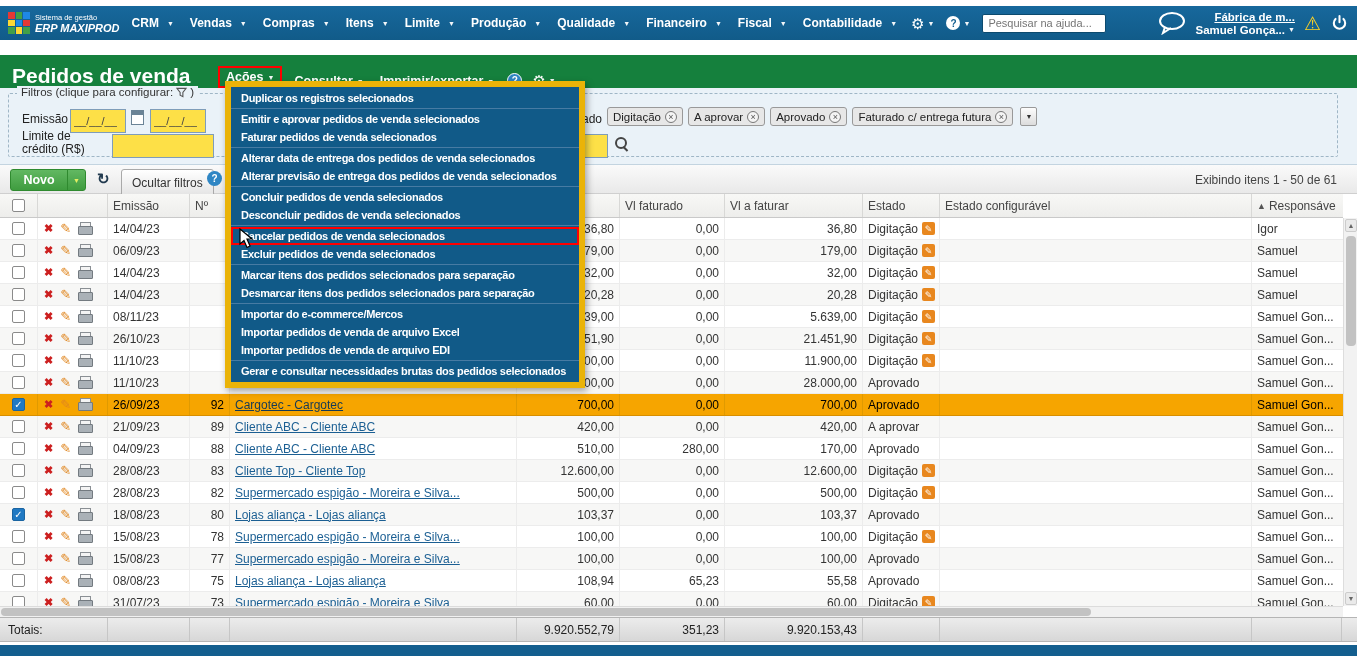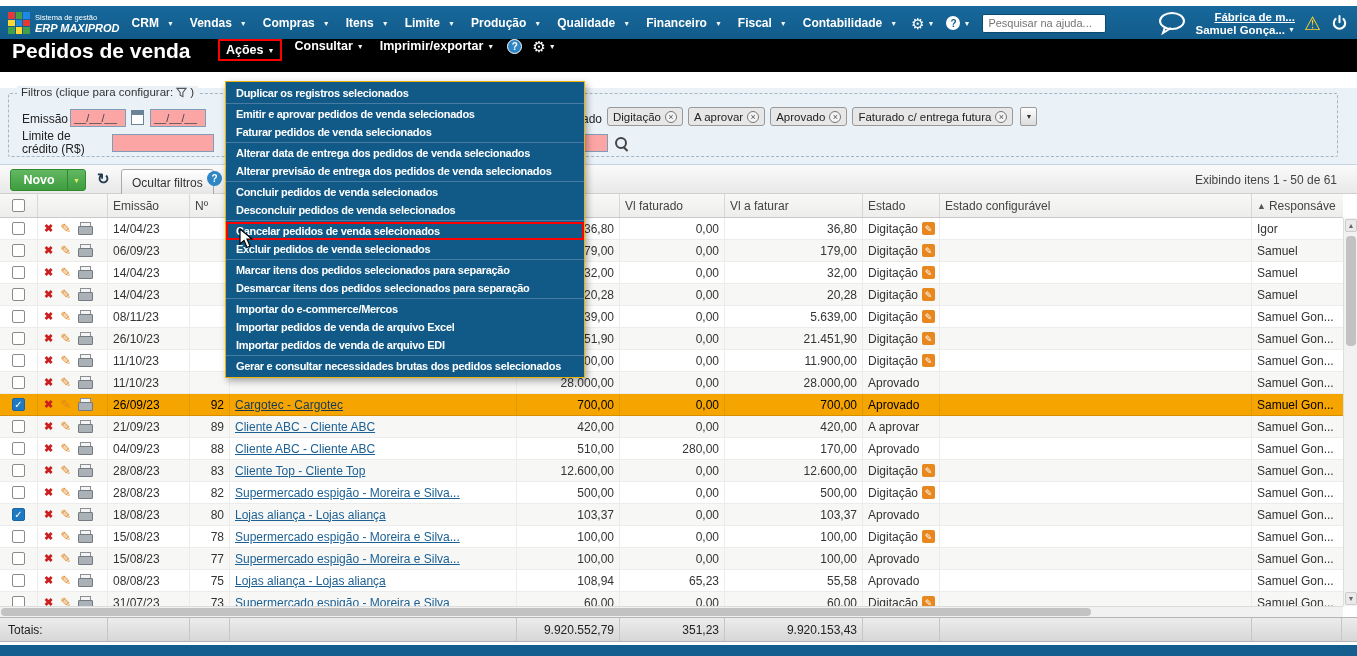--- a/index.html
+++ b/index.html
@@ -20,33 +20,33 @@
 .gear-glyph{font-size:15px;line-height:1}
 .help-circle{width:14px;height:14px;border-radius:50%;background:#fff;color:#135e8e;font-size:10px;font-weight:bold;display:flex;align-items:center;justify-content:center}
 .nav-search{width:124px;height:19px;border:1px solid #0c4a6e;border-radius:2px;font-size:11px;padding:0 5px;margin-left:6px;font-family:inherit;color:#333}
 .nav-right{margin-left:auto;display:flex;align-items:center;gap:9px}
 .nav-right-texts{display:flex;flex-direction:column;align-items:flex-end;gap:1px}
 .fab-link{font-size:11.5px;font-weight:bold;text-decoration:underline;cursor:pointer;white-space:nowrap}
 .user-row{display:flex;align-items:center;gap:3px;font-size:11.5px;font-weight:bold;cursor:pointer;white-space:nowrap}
 .warn-glyph{color:#ffd324;font-size:19px;line-height:1;cursor:pointer}
 
 
-.titlebar{position:absolute;left:0;top:39px;width:100%;height:33px;background:#000000;display:flex;align-items:flex-start;color:#fff}
+.titlebar{position:absolute;left:0;top:55px;width:100%;height:33px;background:#15803d;display:flex;align-items:flex-end;color:#fff}
 .page-title{font-size:21px;font-weight:bold;padding:0 12px;width:218px;white-space:nowrap}
 .tb-menu{display:flex;align-items:center;gap:4px;font-size:12.5px;font-weight:bold;padding:0 8px;cursor:pointer;white-space:nowrap}
 .tb-acoes{border:2px solid #ff0000;padding:2px 6px;margin-right:4px}
 .tb-iconbtn{display:flex;align-items:center;gap:3px;margin:0 5px;cursor:pointer}
 .tb-help-circle{width:15px;height:15px;border-radius:50%;background:#2f86c4;border:1px solid #fff;color:#fff;font-size:10px;font-weight:bold;display:flex;align-items:center;justify-content:center}
 
 
 .filters{position:absolute;left:0;top:88px;width:100%;height:77px;background:#eaf2f8;border-bottom:1px solid #c3d4e0}
 .filters-box{position:absolute;left:8px;top:5px;width:1330px;height:64px;border:1px dashed #9fb6c6;border-radius:2px}
 .filters-legend{position:absolute;left:8px;top:-8px;background:#eaf2f8;padding:0 4px;font-size:11.5px;color:#333;display:flex;gap:3px;align-items:center;white-space:nowrap}
 .f-label{position:absolute;font-size:12px;color:#222}
-.f-input{position:absolute;height:18px;border:1px solid #7f9db9;font-size:11px;padding:0 3px;font-family:inherit;background:#fca5a5;color:#444}
+.f-input{position:absolute;height:24px;border:1px solid #7f9db9;font-size:11px;padding:0 3px;font-family:inherit;background:#fde047;color:#444}
 .lbl-emissao{left:22px;top:24px}
 .inp-date1{left:70px;top:21px;width:56px}
 .icon-cal{position:absolute;left:131px;top:22px;width:13px;height:15px;border:1px solid #6a8396;background:#fff;cursor:pointer}
 .icon-cal::before{content:"";position:absolute;left:0;top:0;right:0;height:4px;background:#6a8396}
 .inp-date2{left:150px;top:21px;width:56px}
 .lbl-estado{left:556px;top:24px;width:46px;text-align:right}
 .tags{position:absolute;left:607px;top:19px;display:flex;gap:5px;align-items:center}
 .tag{display:flex;align-items:center;gap:4px;background:#e7e7e7;border:1px solid #999;border-radius:3px;padding:1px 5px;font-size:11.5px;color:#222;height:19px;cursor:pointer;white-space:nowrap}
 .tag-x{width:12px;height:12px;border:1px solid #777;border-radius:50%;font-size:9px;line-height:10px;text-align:center;color:#555;background:#f4f4f4;cursor:pointer}
 .tags-dd{width:17px;height:19px;border:1px solid #999;background:linear-gradient(#fdfdfd,#dcdcdc);border-radius:2px;font-size:7px;color:#333;display:flex;align-items:center;justify-content:center;margin-left:2px;cursor:pointer}
@@ -111,21 +111,21 @@
 .vs-thumb{position:absolute;top:18px;left:2px;width:10px;height:110px;background:#c2c2c2;border-radius:4px;cursor:pointer}
 .hscroll{position:absolute;left:0;top:606px;width:1343px;height:11px;background:#f1f1f1;border-top:1px solid #dcdcdc}
 .hs-thumb{position:absolute;left:1px;top:1px;width:1090px;height:8px;background:#c2c2c2;border-radius:4px;cursor:pointer}
 
 
 .totals{position:absolute;left:0;top:617px;width:100%;height:25px;background:linear-gradient(#ececec,#d7d7d7);border-top:1px solid #b5b5b5;border-bottom:1px solid #b5b5b5;display:flex;font-size:12px;color:#222;align-items:stretch}
 .totals .cell{border-right:1px solid #c6c6c6;height:auto}
 .bottombar{position:absolute;left:0;top:645px;width:100%;height:11px;background:#135e8e}
 
 
-.actions-menu{position:absolute;left:225px;top:81px;width:360px;background:#115a88;border:1px solid #eab308;box-shadow:2px 3px 7px rgba(0,0,0,.35);padding:2px 0;z-index:50}
+.actions-menu{position:absolute;left:225px;top:81px;width:360px;background:#115a88;border:6px solid #eab308;box-shadow:2px 3px 7px rgba(0,0,0,.35);padding:2px 0;z-index:50}
 .menu-item{padding:2px 10px;font-size:11px;font-weight:bold;letter-spacing:-.3px;line-height:14px;color:#fff;cursor:pointer;white-space:nowrap;overflow:hidden}
 .menu-item.hl{border:2px solid #ff0000;padding:0 8px}
 .menu-sep{border-top:1px solid #477ba3;margin:1px 0}
 .cursor{position:absolute;left:239px;top:228px;z-index:60;pointer-events:none}
 </style>
 </head>
 <body>
 
 <div id="app">
 

